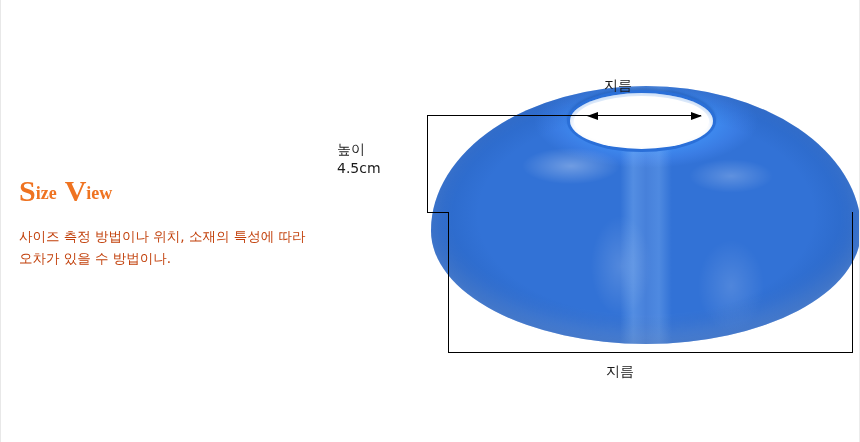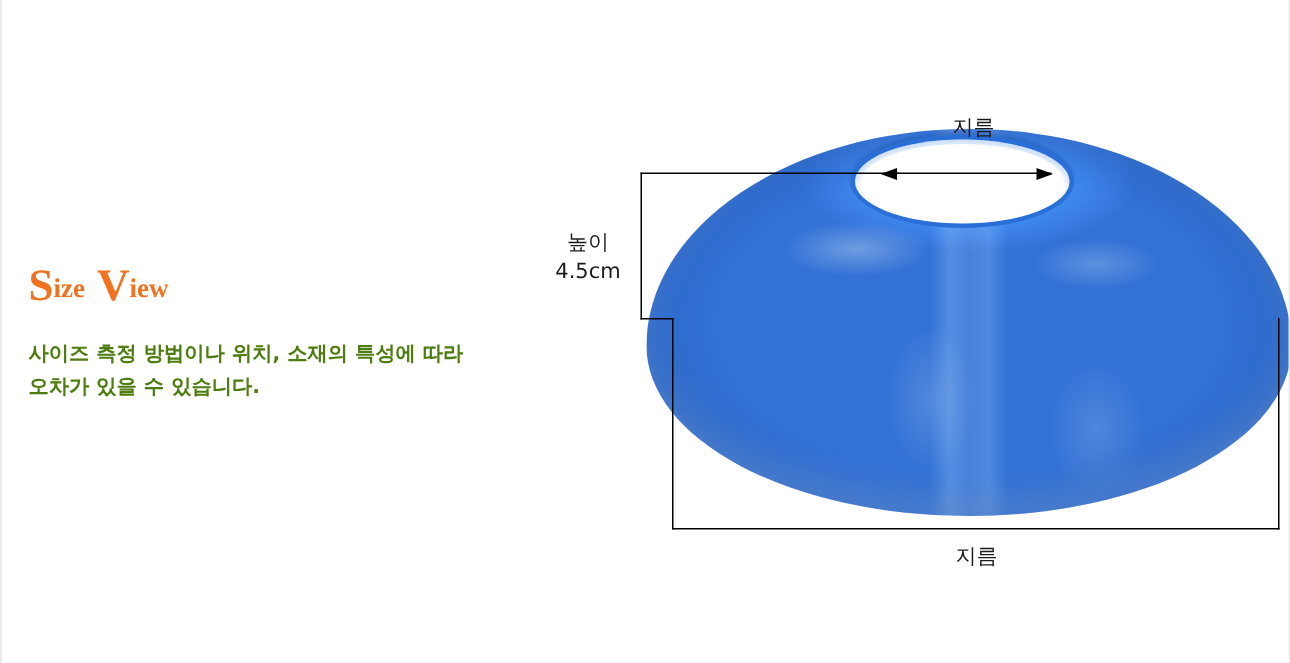--- a/index.html
+++ b/index.html
@@ -47,22 +47,22 @@
   .size-view-title .rest {
     font-size: 18px;
   }
   .size-view-title .gap {
     display: inline-block;
     width: 8px;
   }
   .info-desc {
     font-family: "DejaVu Sans", "Liberation Sans", sans-serif;
     font-size: 13.5px;
-    font-weight: bold;
-    color: #4d7c0f;
+    font-weight: normal;
+    color: #c2410c;
     line-height: 1.62;
     white-space: nowrap;
   }
 
   
   .photo-area {
     position: absolute;
     left: 430px;
     top: 80px;
     width: 430px;
@@ -139,59 +139,58 @@
     border-bottom: 4px solid transparent;
   }
   .arrow-left  { border-right: 11px solid #000000; }
   .arrow-right { border-left: 11px solid #000000; }
 
   .dim-label {
     position: absolute;
     font-family: "DejaVu Sans", "Liberation Sans", sans-serif;
     font-size: 14px;
     color: #1a1a1a;
-    text-align: center;
     line-height: 1.35;
     white-space: nowrap;
   }
   .dim-label .unit { display: block; }
 </style>
 </head>
 <body>
 
 <div id="page">
 
   <div class="info-block">
     <div class="size-view-title">
       <span class="cap">S</span><span class="rest">ize</span><span class="gap"></span><span class="cap">V</span><span class="rest">iew</span>
     </div>
     <div class="info-desc">
       <div>사이즈 측정 방법이나 위치, 소재의 특성에 따라</div>
-      <div>오차가 있을 수 있습니다.</div>
+      <div>오차가 있을 수 방법이나.</div>
     </div>
   </div>
 
   <div class="photo-area">
     <div class="cone"></div>
     <div class="cone-rim-shadow"></div>
     <div class="cone-hole"></div>
     <div class="cone-hole-inner"></div>
   </div>
 
   <div class="line h-line" style="left:426px; top:115px; width:172px;"></div>
   <div class="arrowhead arrow-left" style="left:586px; top:112px;"></div>
   <div class="line h-line" style="left:596px; top:115px; width:104px;"></div>
   <div class="arrowhead arrow-right" style="left:690px; top:112px;"></div>
   <div class="dim-label" style="left:603px; top:76px; width:90px;">
     <span>지름</span>
   </div>
 
   <div class="line v-line" style="left:426px; top:115px; height:98px;"></div>
   <div class="line h-line" style="left:426px; top:212px; width:22px;"></div>
-  <div class="dim-label" style="left:358px; top:140px; width:66px;margin-top:13px;">
+  <div class="dim-label" style="left:336px; top:140px; width:66px;">
     <span>높이</span>
     <span class="unit">4.5cm</span>
   </div>
 
   <div class="line v-line" style="left:447px; top:212px; height:141px;"></div>
   <div class="line h-line" style="left:447px; top:352px; width:405px;"></div>
   <div class="line v-line" style="left:851px; top:212px; height:141px;"></div>
   <div class="dim-label" style="left:605px; top:362px; width:90px;">
     <span>지름</span>
   </div>

